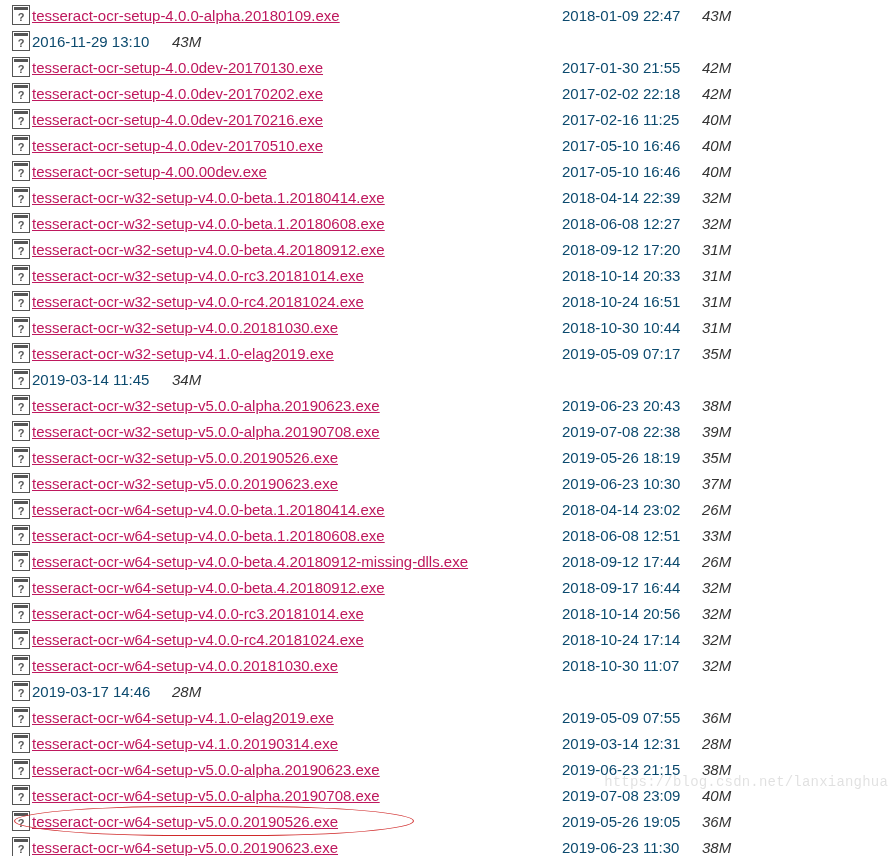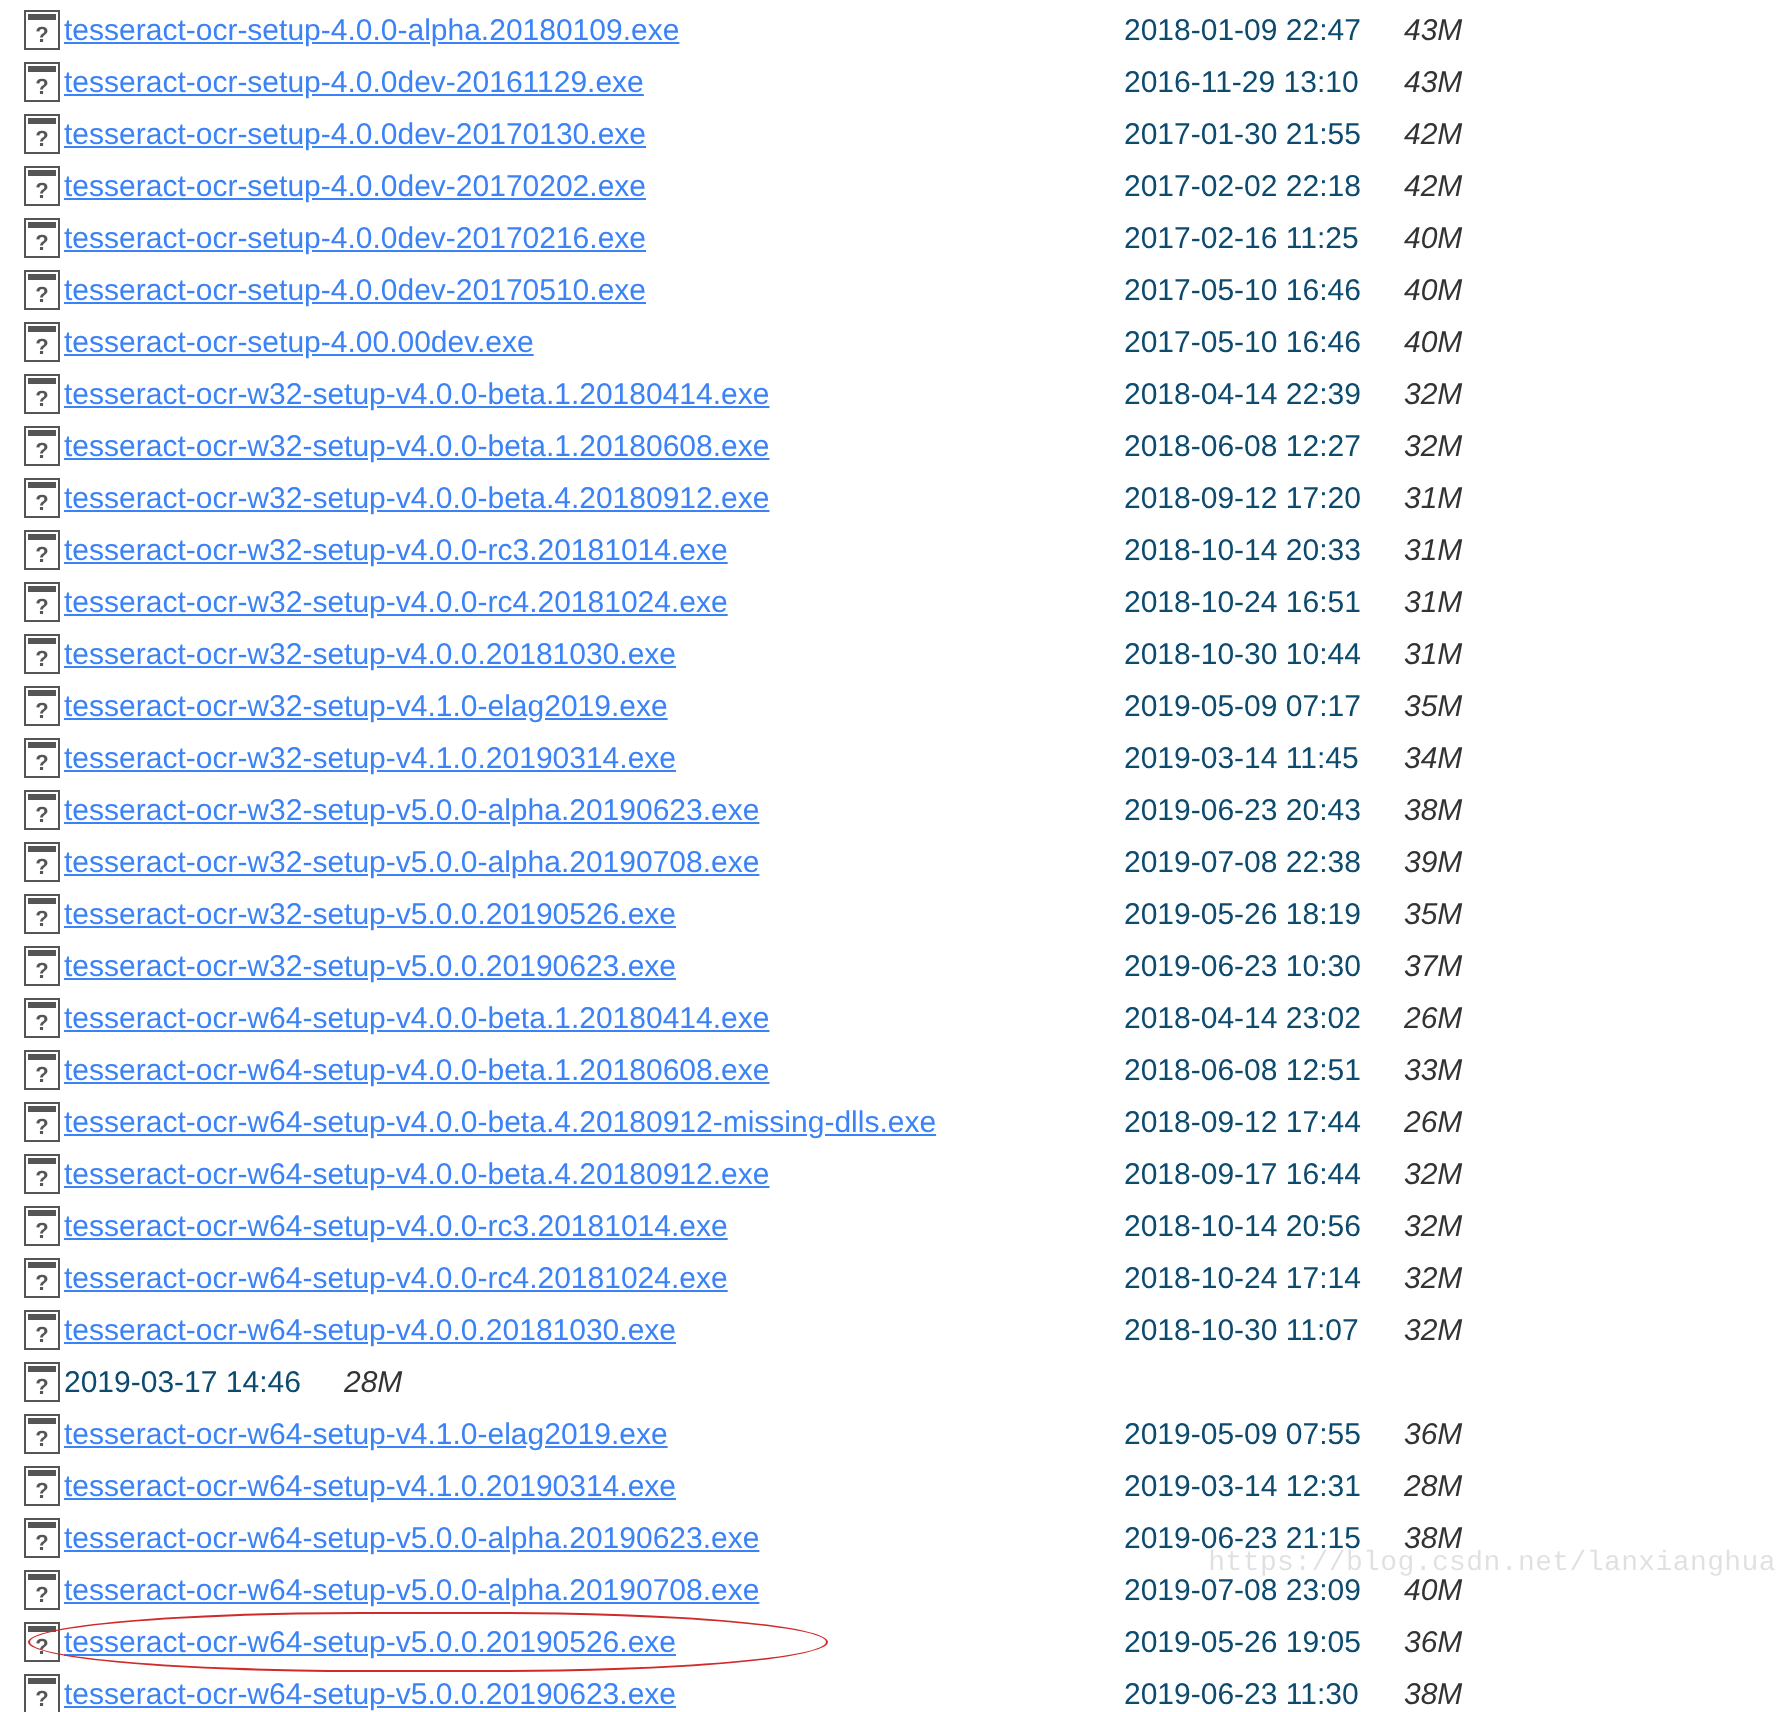--- a/index.html
+++ b/index.html
@@ -28,21 +28,21 @@
     display: flex;
     align-items: center;
     justify-content: center;
   }
   .icon-cell svg { display: block; }
   .name-cell {
     flex: 0 0 530px;
     overflow: hidden;
   }
   .name-cell a {
-    color: #3b82f6;
+    color: #be185d;
   }
   .date-cell {
     flex: 0 0 140px;
     color: #0c4a6e;
   }
   .size-cell {
     flex: 0 0 50px;
     color: #333;
     font-style: italic;
   }
@@ -86,21 +86,20 @@
       <span class="size-cell">43M</span>
     </div>
     <div class="row">
       <span class="icon-cell">
 <svg width="18" height="20" viewBox="0 0 18 20">
   <rect x="0.5" y="0.5" width="17" height="19" fill="#fff" stroke="#555" stroke-width="1"></rect>
   <rect x="2" y="2" width="14" height="3" fill="#555"></rect>
   <text x="9" y="16" text-anchor="middle" font-family="Arial" font-size="11" font-weight="bold" fill="#555">?</text>
 </svg>
       </span>
-      <span class="name-cell"><a href="#">tesseract-ocr-setup-4.0.0dev-20161129.exe</a></span>
       <span class="date-cell">2016-11-29 13:10</span>
       <span class="size-cell">43M</span>
     </div>
     <div class="row">
       <span class="icon-cell">
 <svg width="18" height="20" viewBox="0 0 18 20">
   <rect x="0.5" y="0.5" width="17" height="19" fill="#fff" stroke="#555" stroke-width="1"></rect>
   <rect x="2" y="2" width="14" height="3" fill="#555"></rect>
   <text x="9" y="16" text-anchor="middle" font-family="Arial" font-size="11" font-weight="bold" fill="#555">?</text>
 </svg>
@@ -242,21 +241,20 @@
       <span class="size-cell">35M</span>
     </div>
     <div class="row">
       <span class="icon-cell">
 <svg width="18" height="20" viewBox="0 0 18 20">
   <rect x="0.5" y="0.5" width="17" height="19" fill="#fff" stroke="#555" stroke-width="1"></rect>
   <rect x="2" y="2" width="14" height="3" fill="#555"></rect>
   <text x="9" y="16" text-anchor="middle" font-family="Arial" font-size="11" font-weight="bold" fill="#555">?</text>
 </svg>
       </span>
-      <span class="name-cell"><a href="#">tesseract-ocr-w32-setup-v4.1.0.20190314.exe</a></span>
       <span class="date-cell">2019-03-14 11:45</span>
       <span class="size-cell">34M</span>
     </div>
     <div class="row">
       <span class="icon-cell">
 <svg width="18" height="20" viewBox="0 0 18 20">
   <rect x="0.5" y="0.5" width="17" height="19" fill="#fff" stroke="#555" stroke-width="1"></rect>
   <rect x="2" y="2" width="14" height="3" fill="#555"></rect>
   <text x="9" y="16" text-anchor="middle" font-family="Arial" font-size="11" font-weight="bold" fill="#555">?</text>
 </svg>

